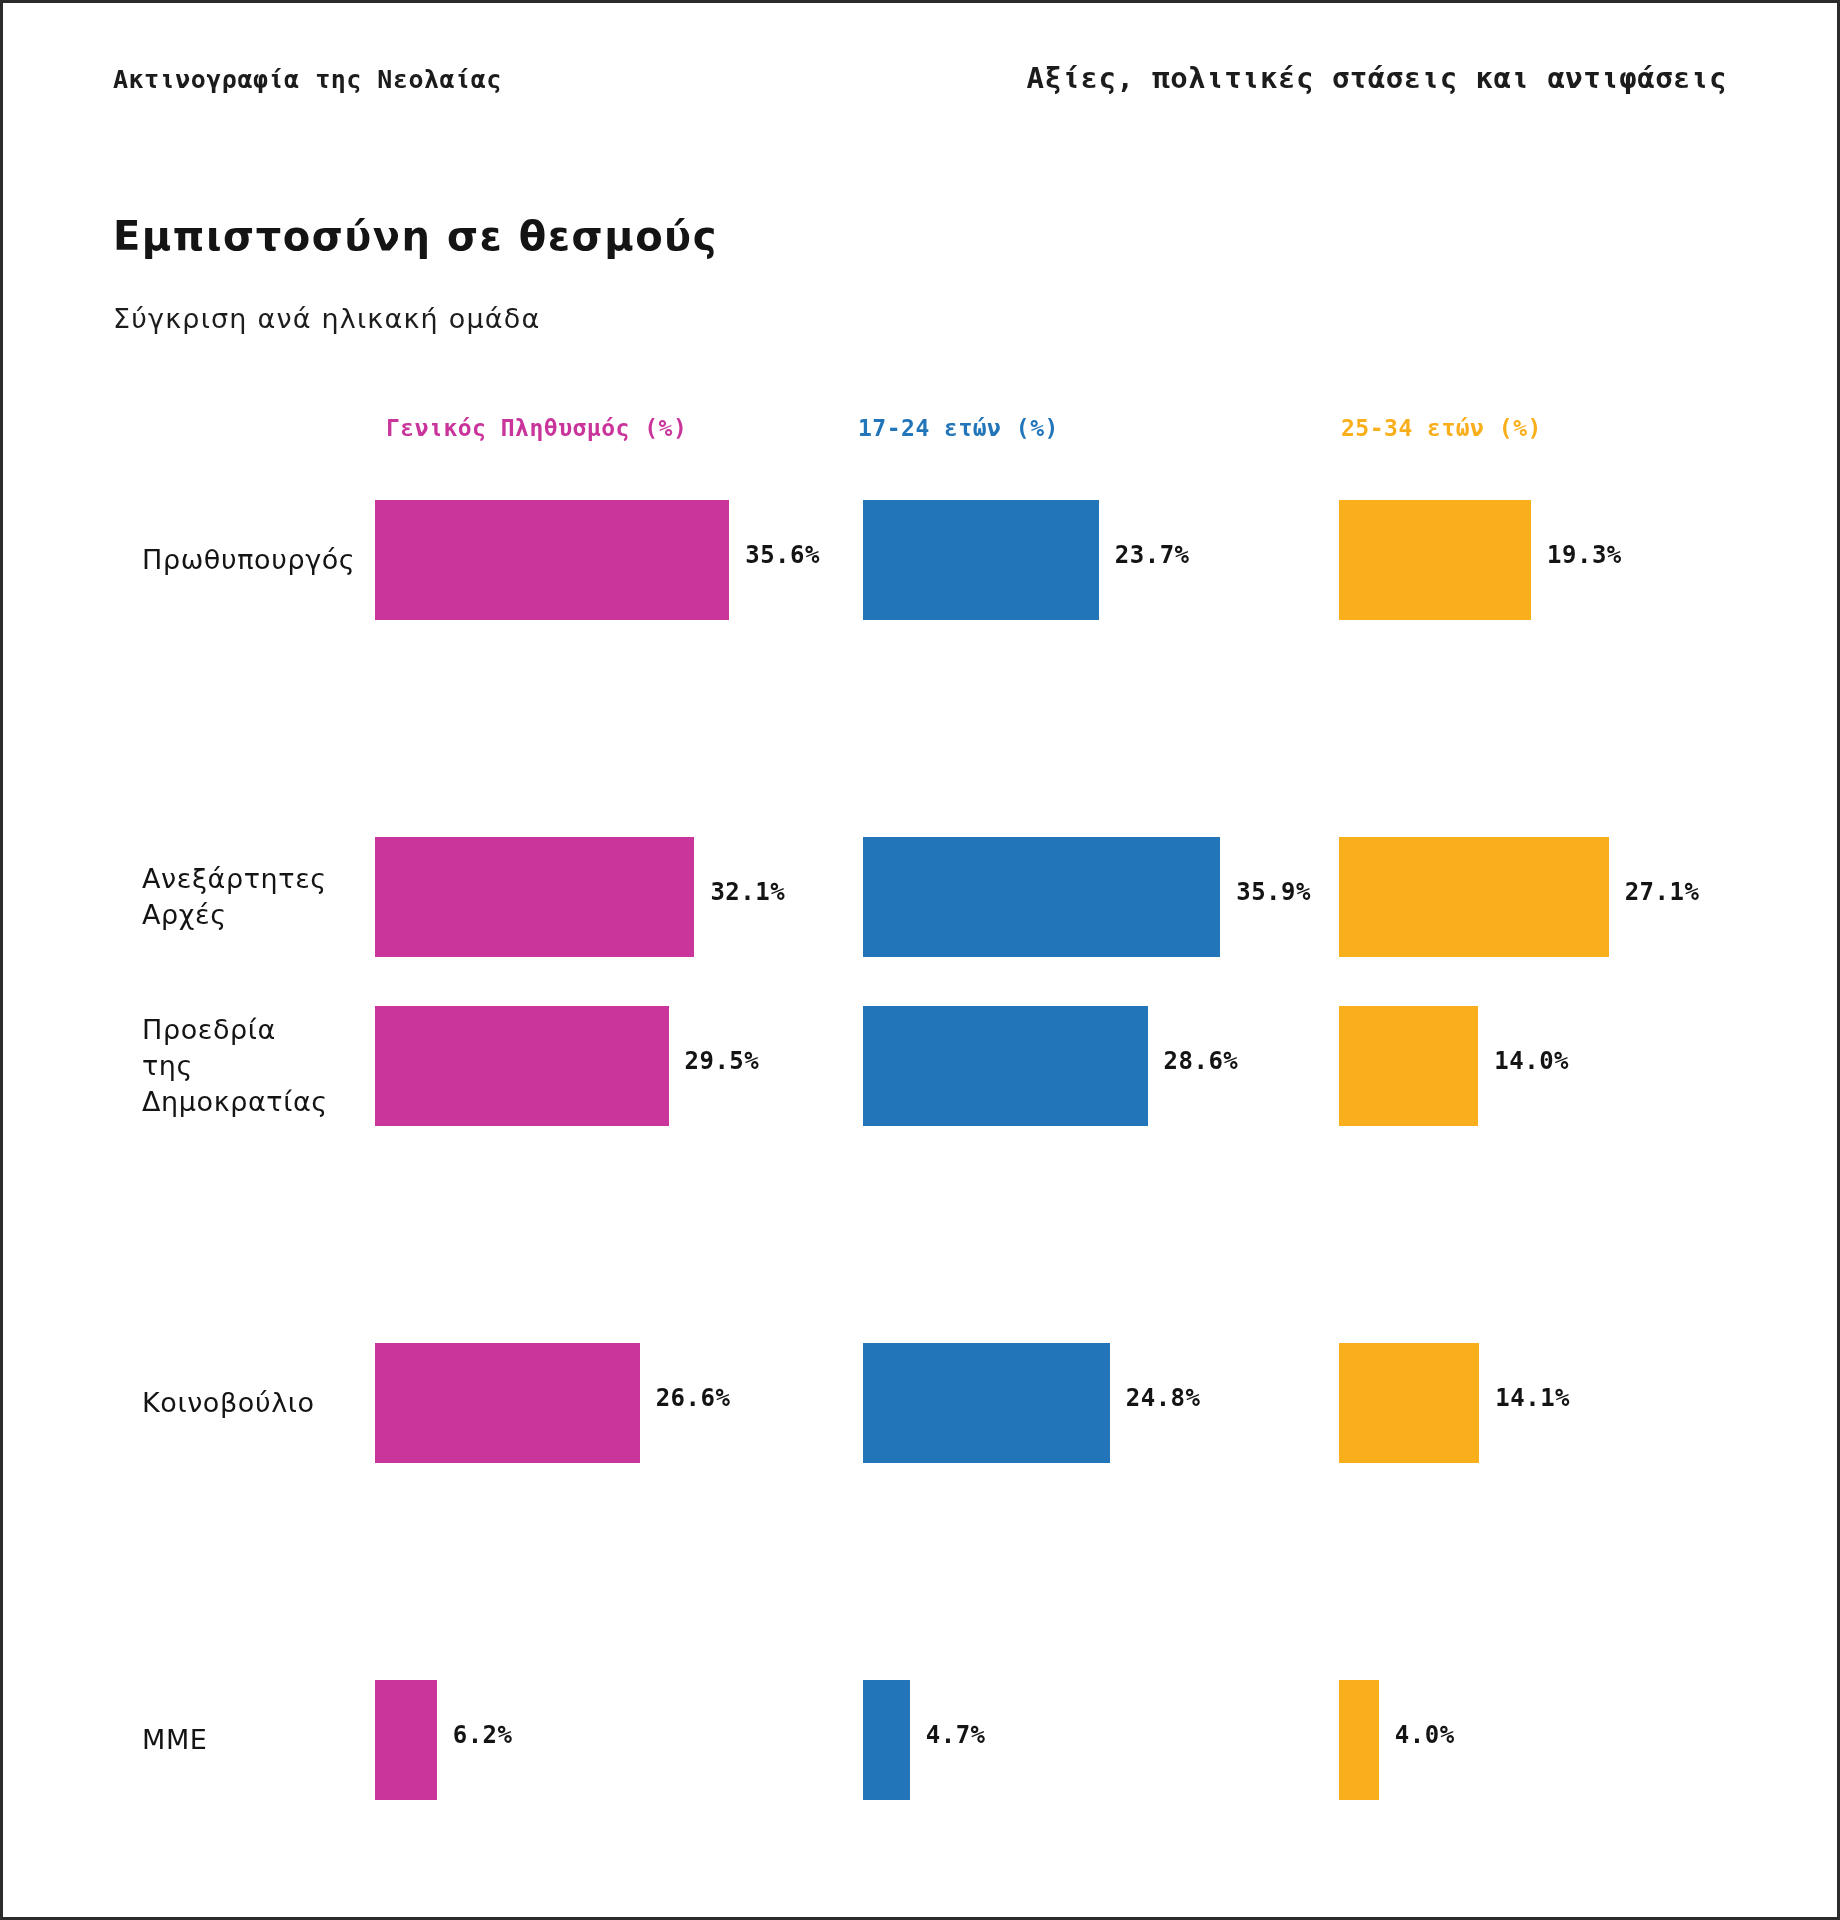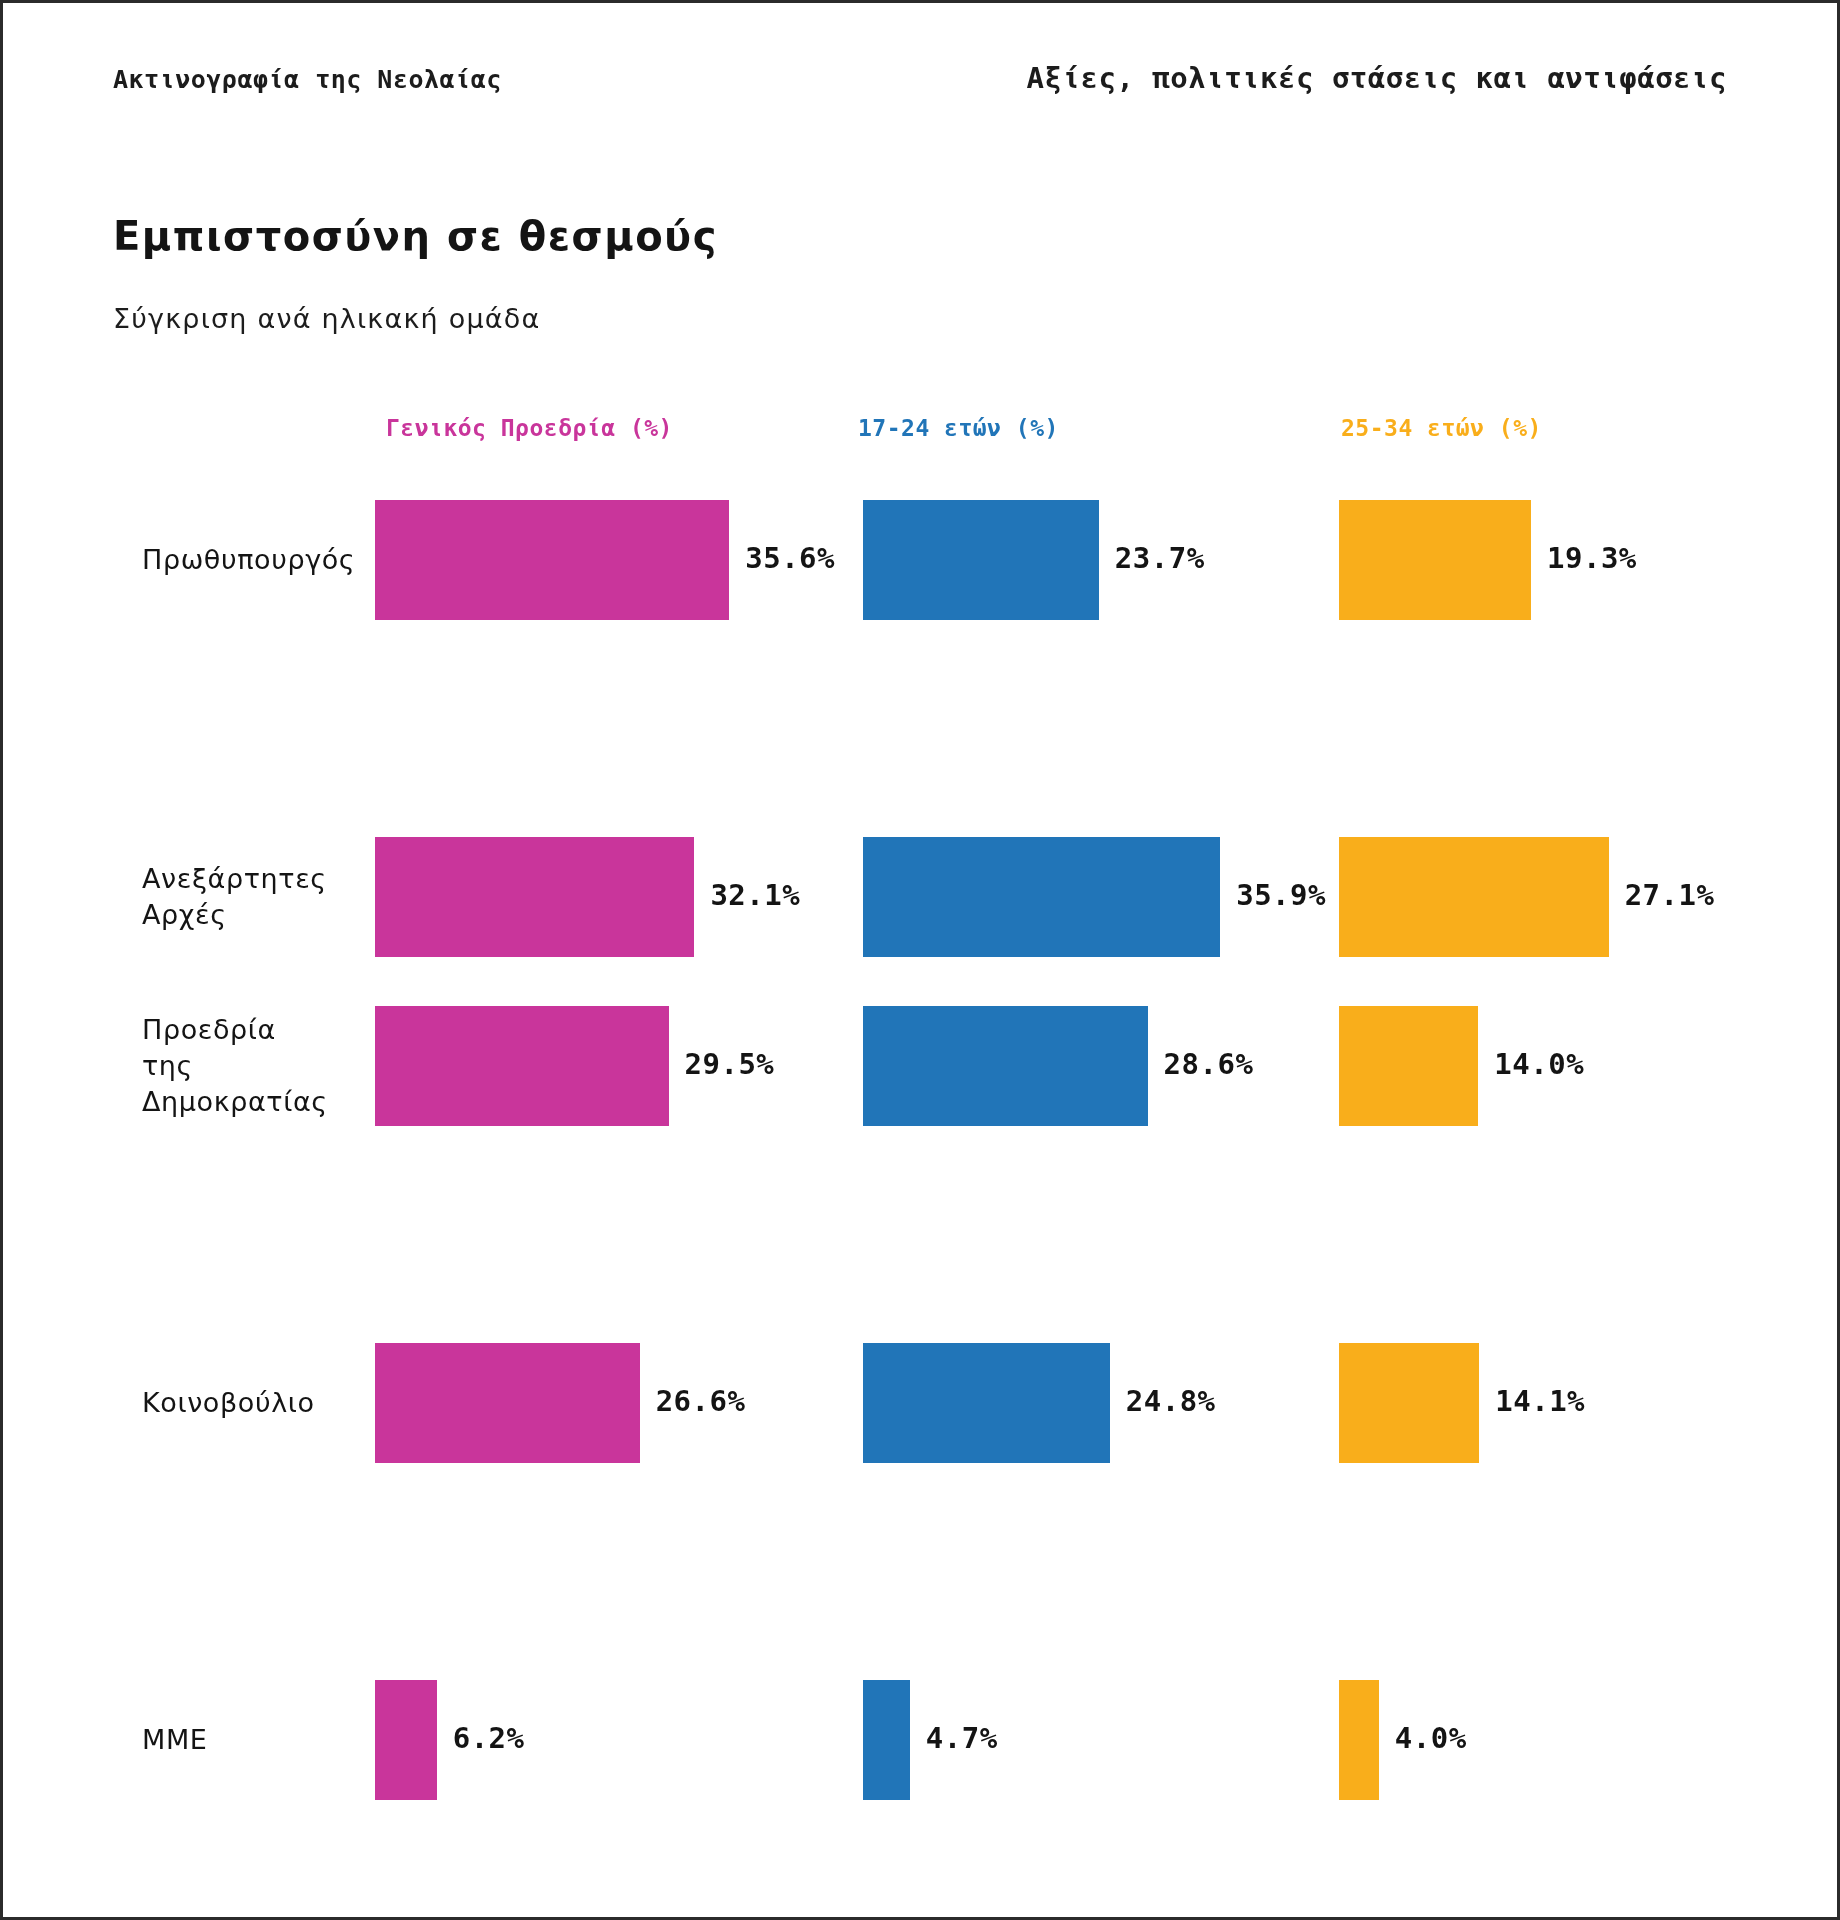--- a/index.html
+++ b/index.html
@@ -124,21 +124,21 @@
     position: absolute;
     top: 0;
   }
   .bar.s0 { background: #C9359B; }
   .bar.s1 { background: #2175B8; }
   .bar.s2 { background: #F9AE1B; }
 
   .bar-value {
     position: absolute;
     font-family: "DejaVu Sans Mono", monospace;
-    font-size: 29px;
+    font-size: 24px;
     font-weight: 700;
     color: #141414;
     white-space: nowrap;
     letter-spacing: 0.5px;
   }
 </style>
 </head>
 <body>
 
 <div class="page">
@@ -146,21 +146,21 @@
 
     <div class="runhead">
       <div class="runhead-left">Ακτινογραφία της Νεολαίας</div>
       <div class="runhead-right">Αξίες, πολιτικές στάσεις και αντιφάσεις</div>
     </div>
 
     <div class="title">Εμπιστοσύνη σε θεσμούς</div>
     <div class="subtitle">Σύγκριση ανά ηλικακή ομάδα</div>
 
     <div class="chart" id="chart-area">
-        <div class="col-header c0">Γενικός Προεδρία (%)</div>
+        <div class="col-header c0">Γενικός Πληθυσμός (%)</div>
         <div class="col-header c1">17-24 ετών (%)</div>
         <div class="col-header c2">25-34 ετών (%)</div>
         <div class="row" style="top: 497px; height: 120px;">
           <div class="row-label" style="top: 42px;">
             <div>Πρωθυπουργός</div>
           </div>
           <div class="bar-wrap w0">
             <div class="bar s0" title="Γενικός Πληθυσμός (%) — Πρωθυπουργός: 35.6%" style="width: 354.22px; height: 120px;"></div>
             <div class="bar-value" style="left: 370.22px; top: 41px;">35.6%</div>
           </div>

